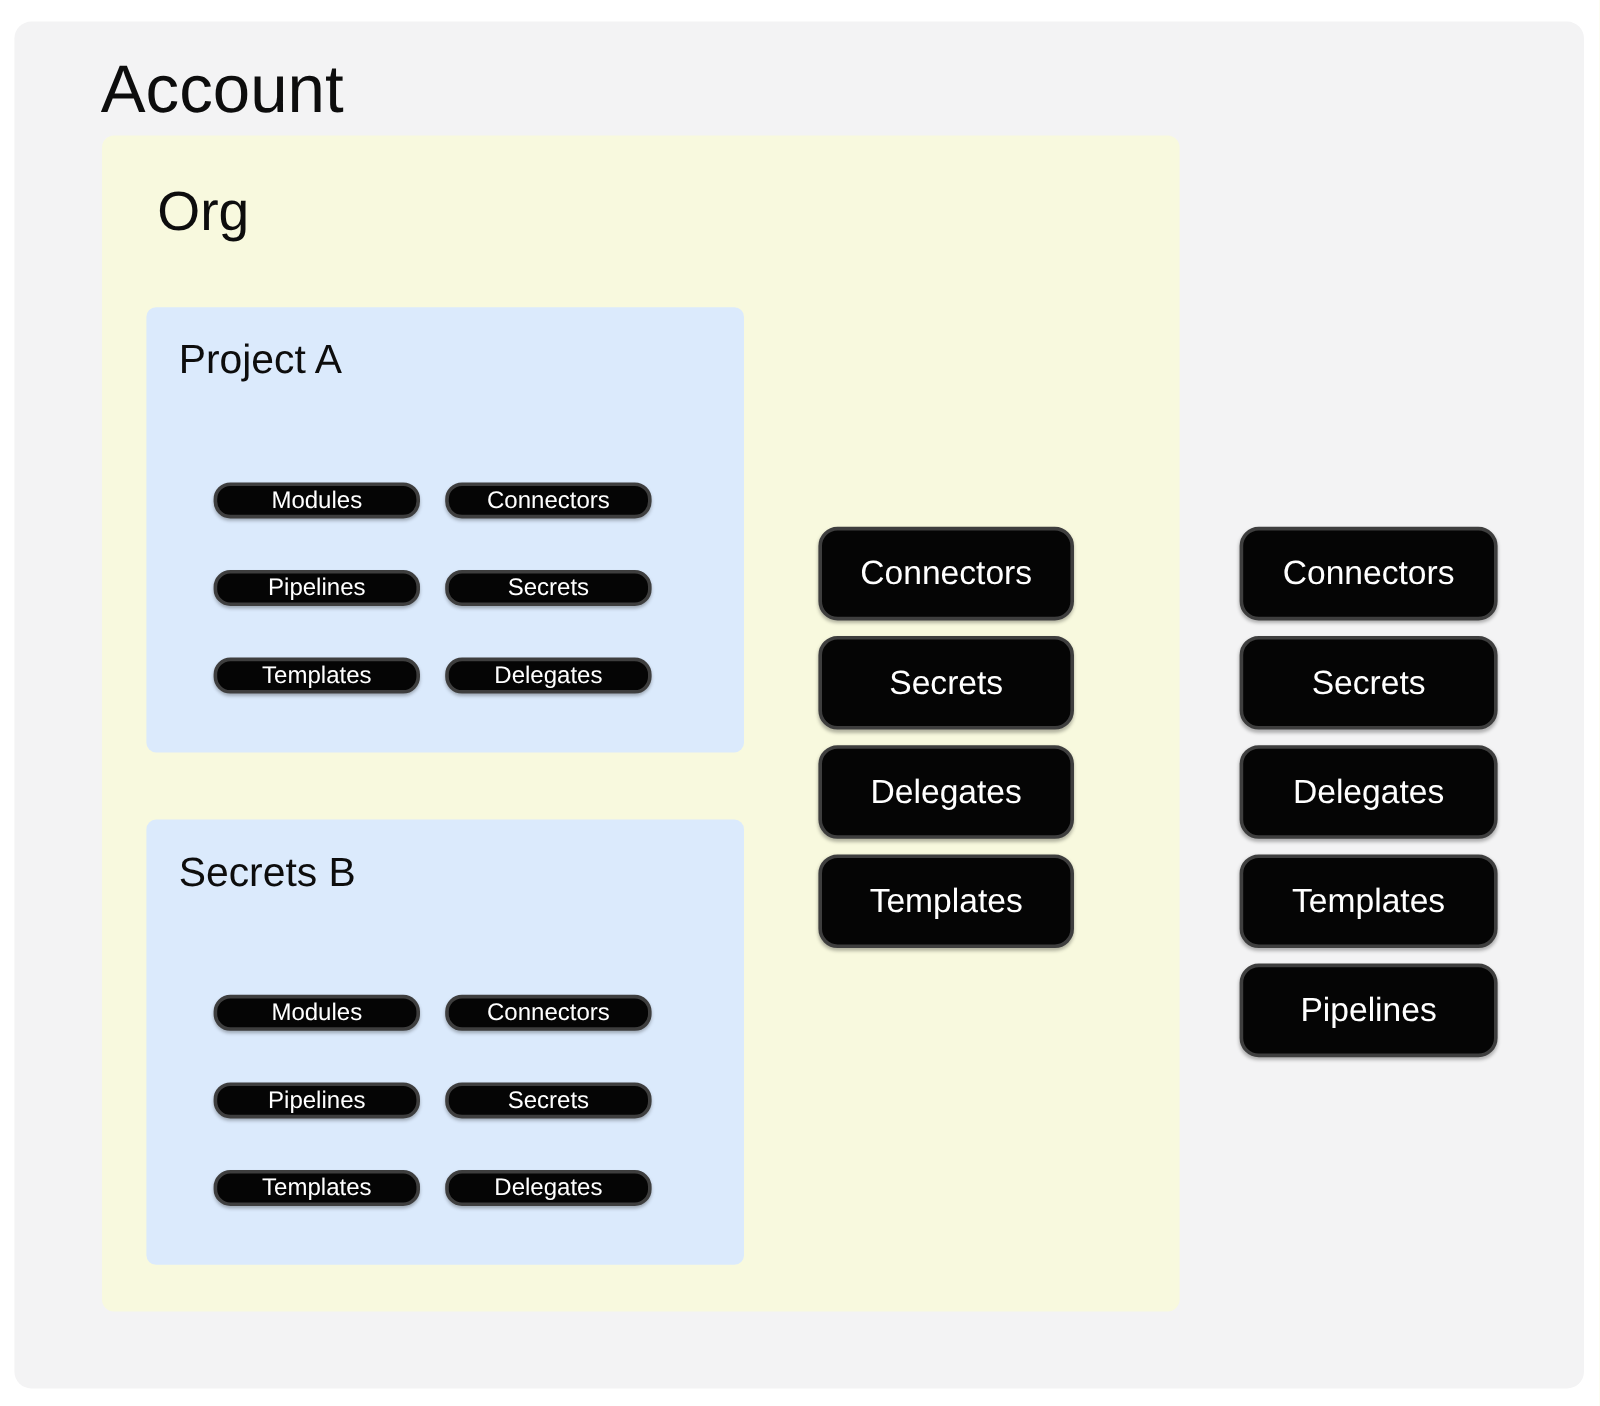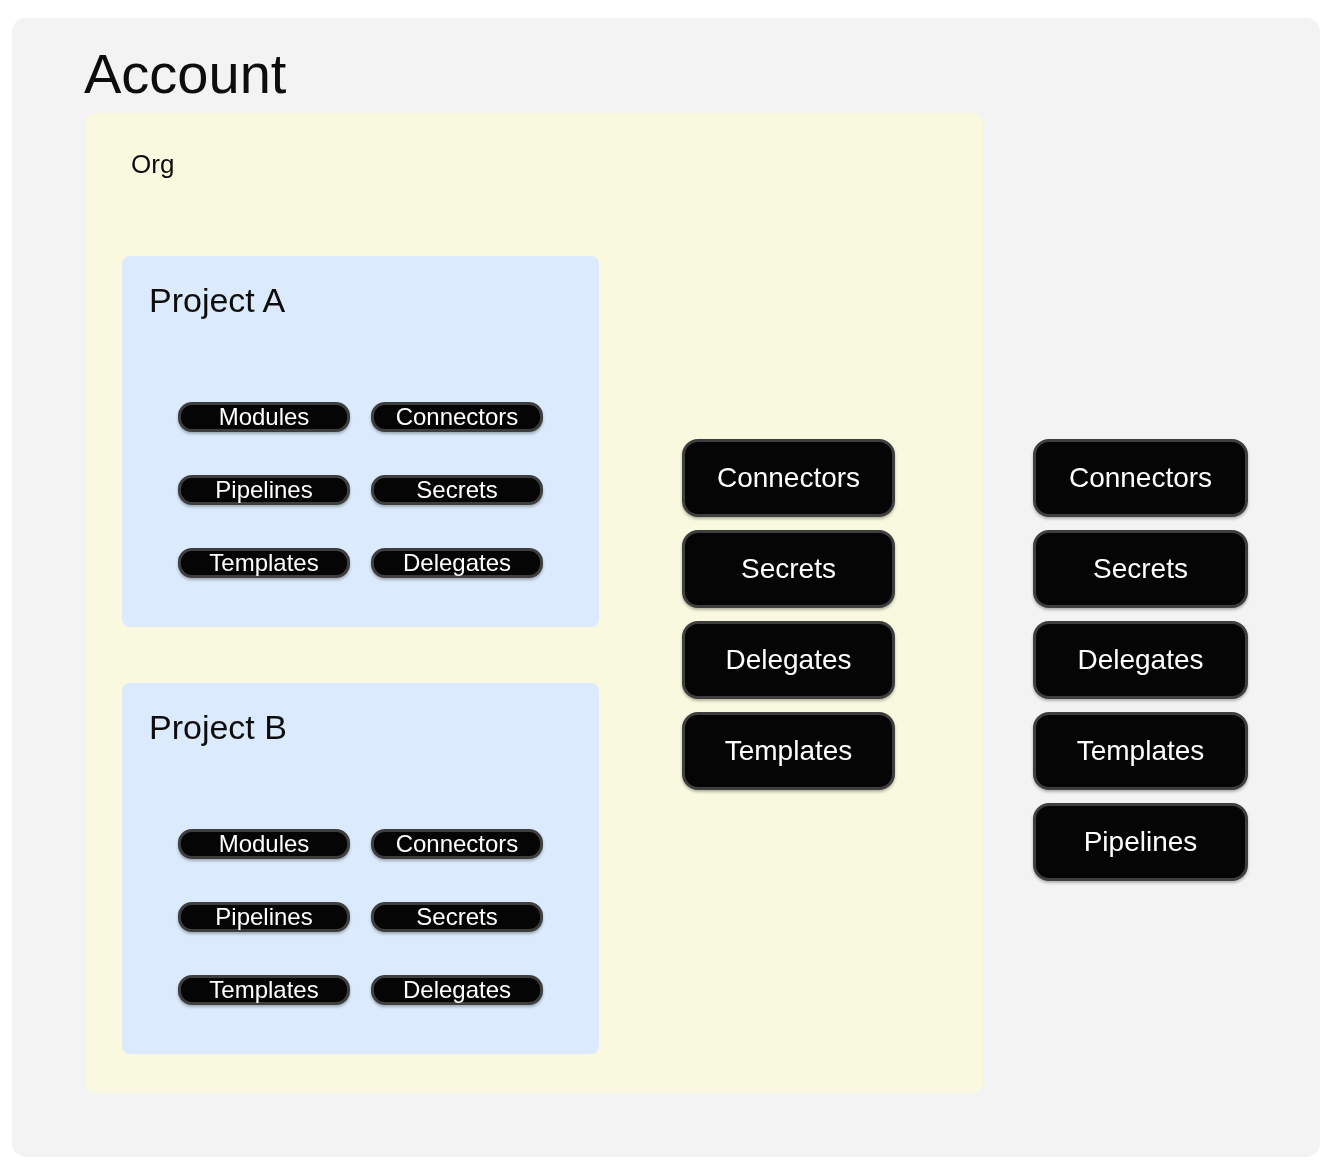--- a/index.html
+++ b/index.html
@@ -23,28 +23,29 @@
   }
 
   .org {
     position:absolute; left:73px; top:95px;
     width:898px; height:980px;
     background:var(--org_bg,#f8f9de);
     border-radius:10px;
   }
   .org-title {
     position:absolute; left:46px; top:36px;
-    font-size:26px; line-height:1.2;
+    font-size:46px; line-height:1.2;
   }
 
   .project {
     position:absolute; left:37px;
     width:477px; height:371px;
     background:var(--project_bg,#dbeafc);
     border-radius:8px;
+    padding-left:21px;
   }
   .project-a { top:143px; }
   .project-b { top:570px; }
   .project-title {
     position:absolute; left:27px; top:24px;
     font-size:34px; line-height:1.2;
   }
   .proj-grid {
     position:absolute; left:56px; top:118px;
     display:grid;
@@ -55,21 +56,21 @@
 
   .node {
     background:var(--node_bg,#050505);
     border:3px solid var(--node_border,#3e3e3e);
     color:var(--node_text,#ffffff);
     box-sizing:border-box;
     display:flex; align-items:center; justify-content:center;
     box-shadow:0 2px 3px rgba(0,0,0,0.28);
     white-space:nowrap;
   }
-  .node-sm { border-radius:14px; font-size:24px;margin-top:28px; }
+  .node-sm { border-radius:14px; font-size:20px;margin-top:28px; }
   .node-lg { width:213px; height:78px; border-radius:16px; font-size:28px; }
 
   .org-col {
     position:absolute; left:597px; top:326px;
     display:flex; flex-direction:column; gap:13px;
   }
   .account-col {
     position:absolute; left:1021px; top:421px;
     display:flex; flex-direction:column; gap:13px;
   }
@@ -92,21 +93,21 @@
           <div class="node node-sm">Modules</div>
           <div class="node node-sm">Connectors</div>
           <div class="node node-sm">Pipelines</div>
           <div class="node node-sm">Secrets</div>
           <div class="node node-sm">Templates</div>
           <div class="node node-sm">Delegates</div>
         </div>
       </div>
 
       <div class="project project-b">
-        <div class="project-title">Project B</div>
+        <div class="project-title">Secrets B</div>
         <div class="proj-grid">
           <div class="node node-sm">Modules</div>
           <div class="node node-sm">Connectors</div>
           <div class="node node-sm">Pipelines</div>
           <div class="node node-sm">Secrets</div>
           <div class="node node-sm">Templates</div>
           <div class="node node-sm">Delegates</div>
         </div>
       </div>
 

